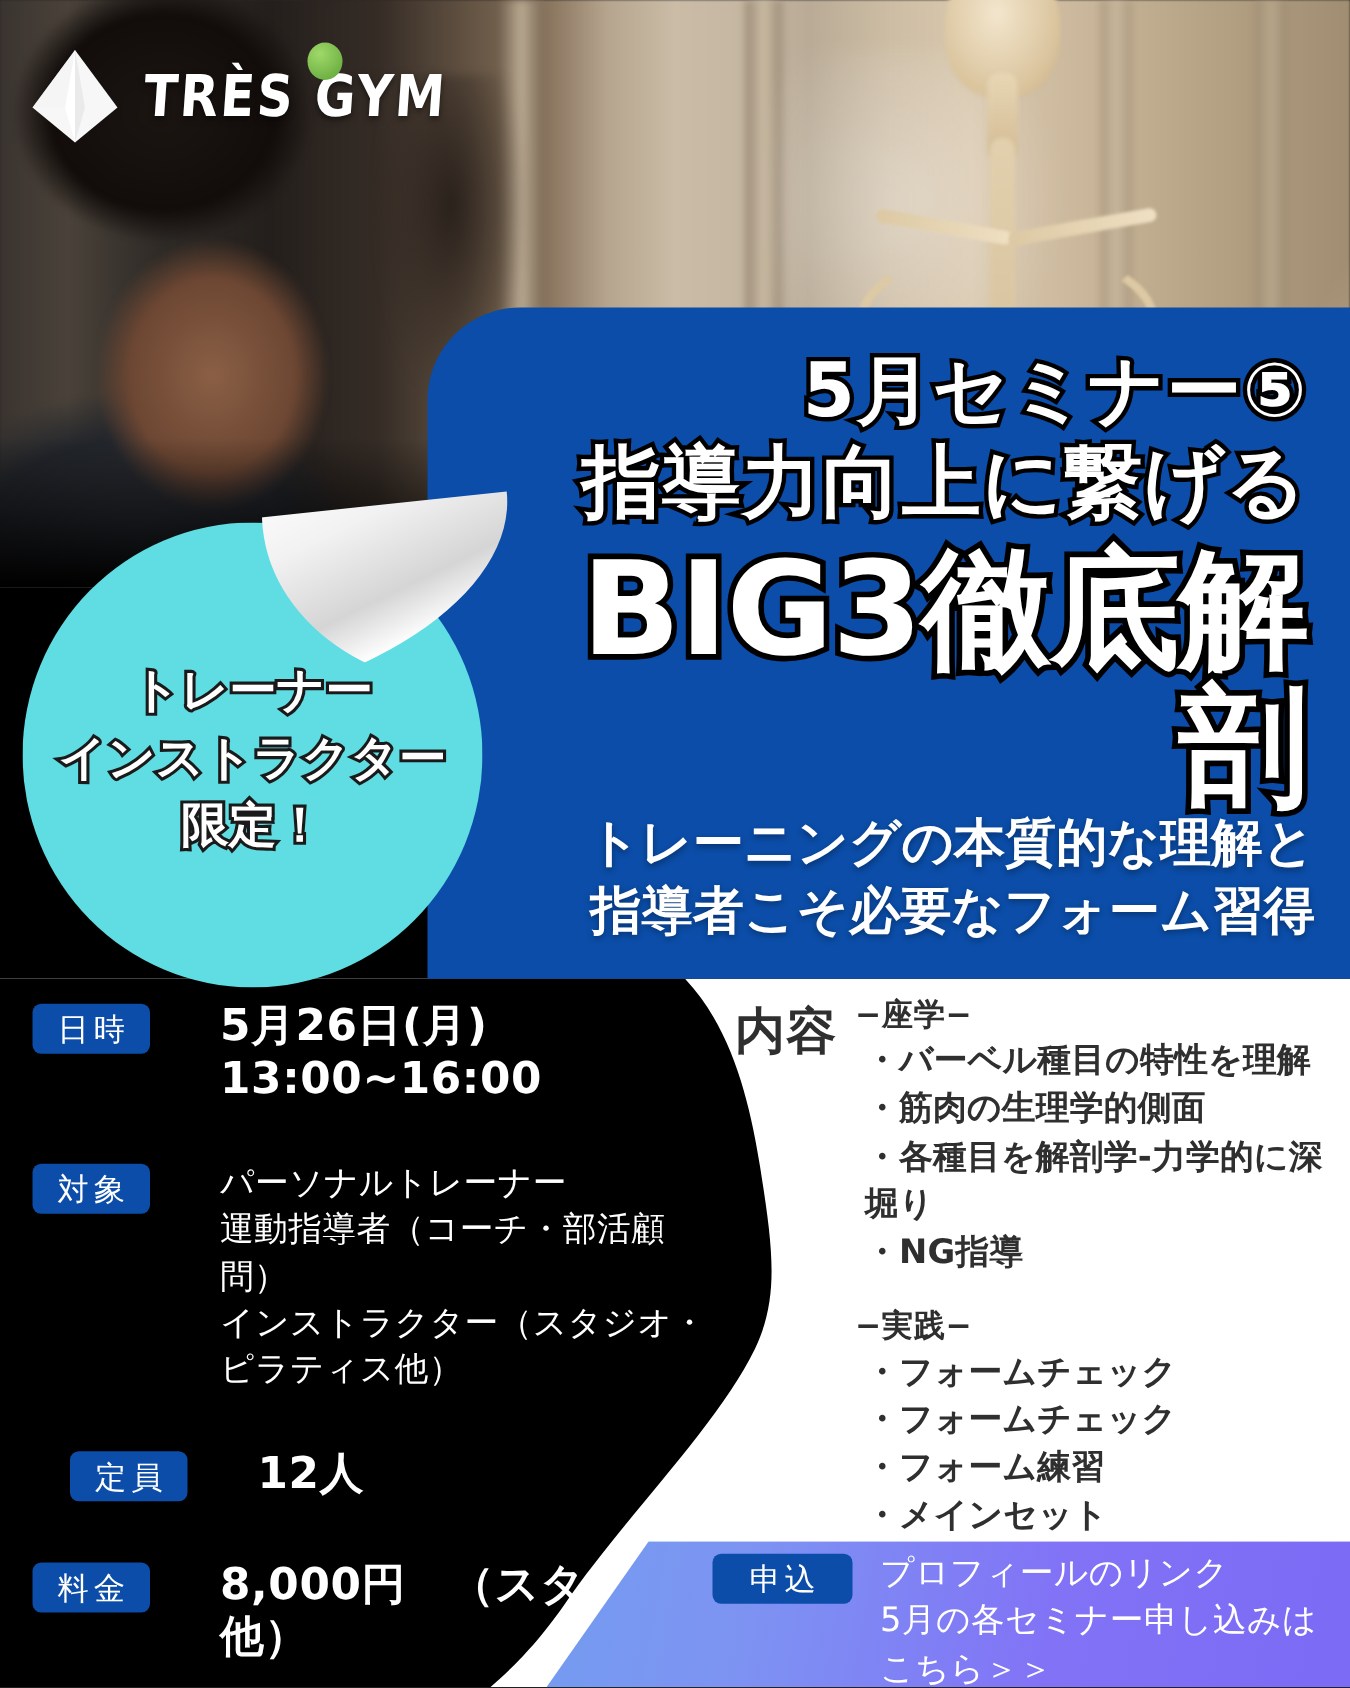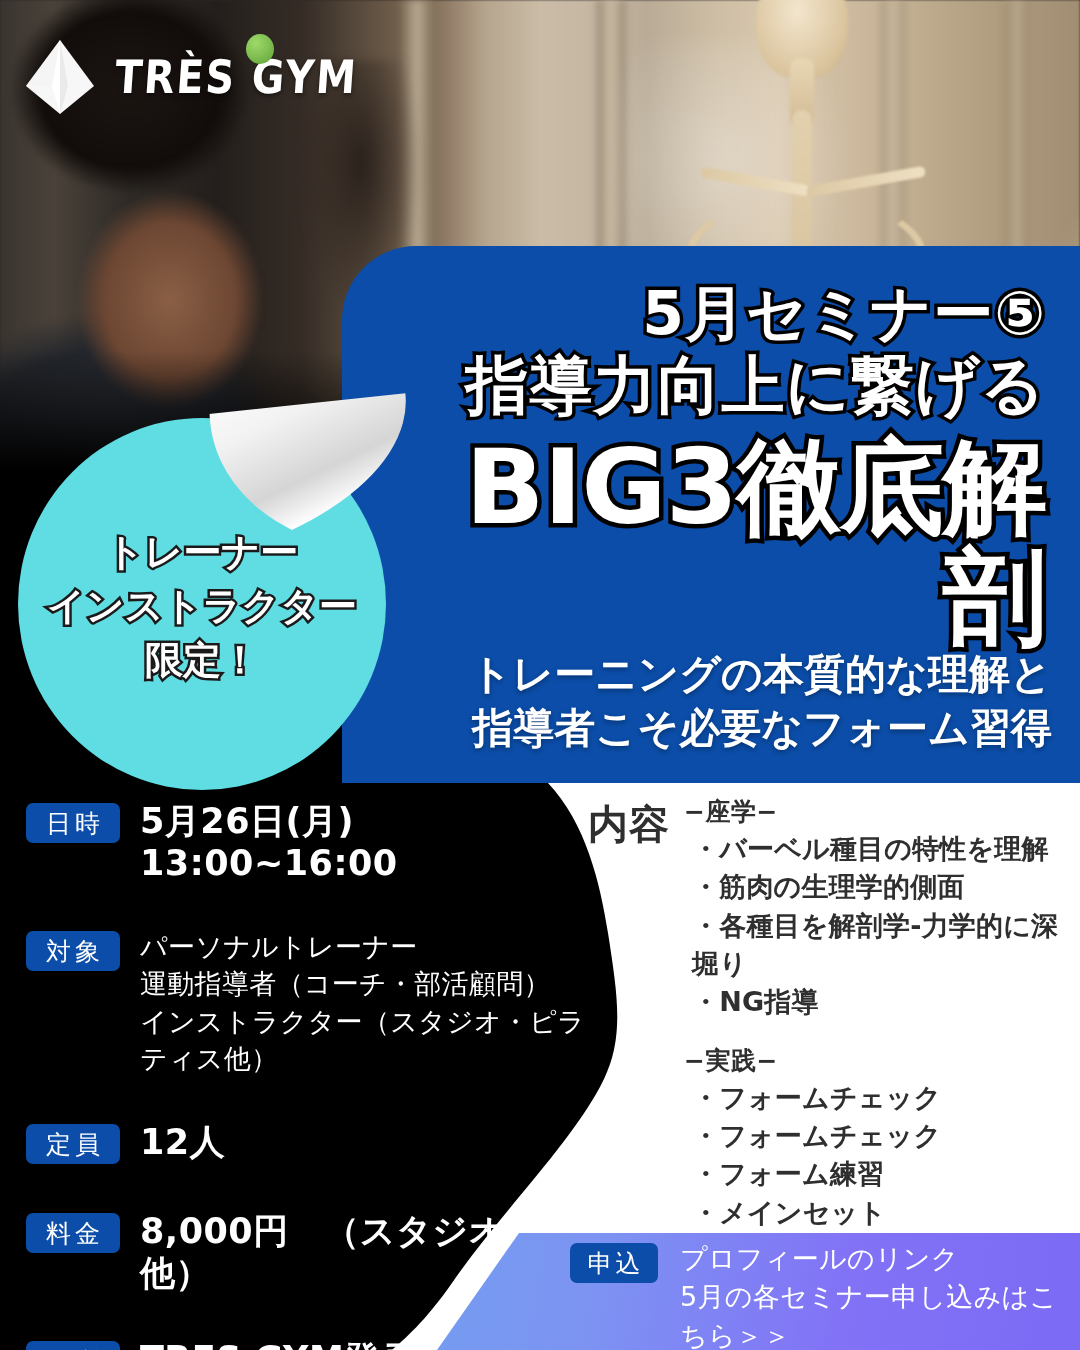--- a/index.html
+++ b/index.html
@@ -174,34 +174,34 @@
     background: #fff; z-index: 4;
   }
   .body-black {
     position: absolute; left: 0; top: 783px; width: 700px; height: 567px;
     background: #000; z-index: 5;
     clip-path: path("M0,0 L548,0 C586,40 600,100 608,150 C618,214 624,254 604,296 C574,358 500,430 452,500 C424,540 404,556 392,567 L0,567 Z");
   }
 
   
   .info { position: absolute; left: 26px; top: 800px; width: 560px; z-index: 12; }
-  .row { display: flex; align-items: flex-start; margin-bottom: 22px; }
+  .row { display: flex; align-items: flex-start; margin-bottom: 22px; gap: 36px; }
   .tag {
     flex: 0 0 auto; width: 94px; height: 40px; background: #0b4da8;
     border-radius: 7px; color: #fff; font-size: 25px; font-weight: 400;
     display: flex; align-items: center; justify-content: center;
     letter-spacing: 4px; text-indent: 4px;
     font-family: "DejaVu Sans", sans-serif; margin-top: 3px;
   }
   .val { margin-left: 20px; color: #fff; font-family: "DejaVu Sans", sans-serif; }
   .val .big { font-size: 35px; line-height: 1.2; font-weight: 700; letter-spacing: .5px; }
   .val .line { font-size: 27px; line-height: 1.38; letter-spacing: .3px; }
   .row-datetime { margin-bottom: 44px; }
   .row-target { margin-bottom: 44px; }
-  .row-cap { margin-bottom: 46px; }
+  .row-cap { margin-bottom: 46px; margin-left: 30px; }
   .row-fee { margin-bottom: 44px; }
 
   
   .content { position: absolute; left: 588px; top: 795px; width: 492px; z-index: 12; display: flex; }
   .content-head {
     color: #2f2f2f; font-size: 40px; font-weight: 700; letter-spacing: 1px;
     font-family: "DejaVu Sans", sans-serif; flex: 0 0 auto; margin-right: 14px; margin-top: 2px;
   }
   .content-list { flex: 1 1 auto; color: #2f2f2f; font-family: "DejaVu Sans", sans-serif; }
   .sec-head { font-size: 25px; font-weight: 700; margin-bottom: 2px; letter-spacing: .5px; }
@@ -209,21 +209,21 @@
   .item { font-size: 27px; font-weight: 700; line-height: 1.42; letter-spacing: .2px; padding-left: 8px; }
 
   
   .apply {
     position: absolute; left: 0; top: 1233px; width: 1080px; height: 117px; z-index: 14;
     background: linear-gradient(100deg, #5fb2ea 0%, #6aa6ee 22%, #7d93f2 55%, #8272f6 78%, #7b6bf5 100%);
     clip-path: polygon(519px 0, 1080px 0, 1080px 117px, 437px 117px);
   }
   .apply-inner { position: absolute; left: 570px; top: 1240px; z-index: 16; display: flex; }
   .apply-tag {
-    flex: 0 0 auto; width: 88px; height: 40px; background: #0b4da8;
+    flex: 0 0 auto; width: 112px; height: 40px; background: #0b4da8;
     border-radius: 7px; color: #fff; font-size: 25px;
     display: flex; align-items: center; justify-content: center;
     letter-spacing: 3px; text-indent: 3px;
     font-family: "DejaVu Sans", sans-serif; margin-top: 3px;
   }
   .apply-text { margin-left: 22px; color: #fff; font-family: "DejaVu Sans", sans-serif; }
   .apply-text .line { font-size: 27px; line-height: 1.42; letter-spacing: .3px; }
 </style>
 </head>
 <body>

